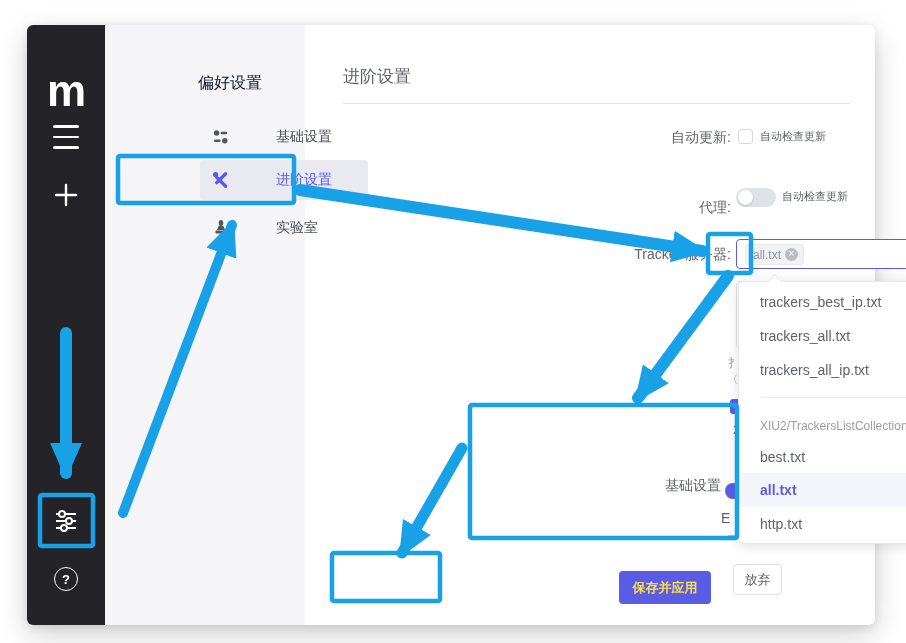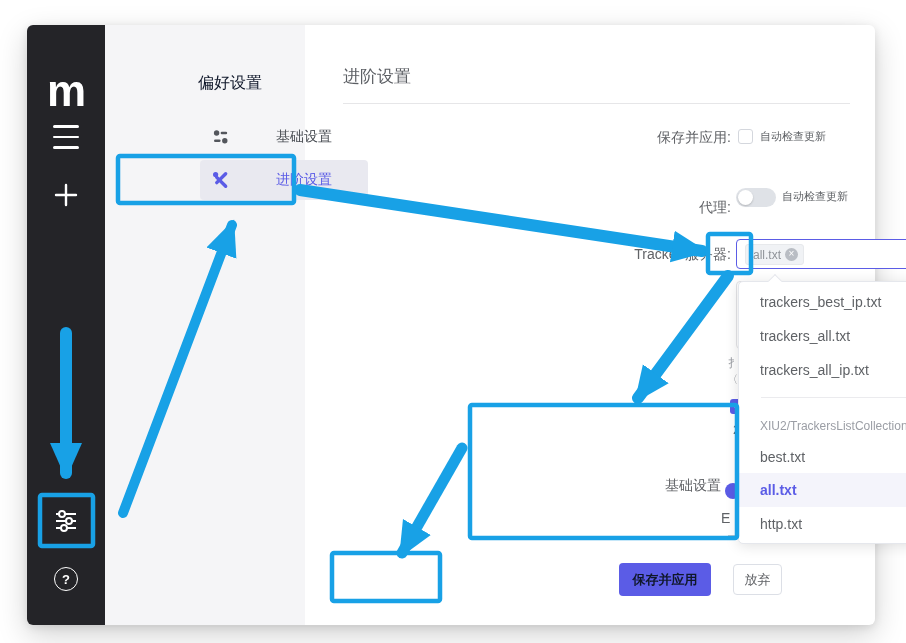--- a/index.html
+++ b/index.html
@@ -61,21 +61,21 @@
   .dd-notch { position:absolute; left:465px; top:251px; width:10px; height:10px; background:#fff;
     border-left:1px solid #e5e7ec; border-top:1px solid #e5e7ec; transform:rotate(45deg); z-index:11; }
   .dd-item { position:absolute; left:0; width:100%; height:34px; line-height:34px; padding-left:21px;
     font-size:14px; color:#5f6266; cursor:pointer; }
   .dd-divider { position:absolute; left:22px; top:115px; width:244px; height:1px; background:#ebebee; }
   .dd-group { position:absolute; left:21px; top:134px; height:20px; line-height:20px; font-size:12px; color:#9b9ea5; }
   .dd-item.selected { background:#f4f4fb; color:#5b5ce6; font-weight:700; }
 
   .btn { position:absolute; border-radius:4px; font-size:13px; display:flex; align-items:center;
     justify-content:center; cursor:pointer; }
-  .btn-primary { background:#5b5ce6; color:#0f172a; font-weight:700; }
+  .btn-primary { background:#5b5ce6; color:#fde047; font-weight:700;margin-top:8px; }
   .btn-plain { background:#fff; border:1px solid #dcdfe6; color:#606266; }
 
   .overlay { position:absolute; left:0; top:0; z-index:60; pointer-events:none; }
 </style>
 </head>
 <body>
 
 <div class="stage">
   <div class="app-window">
 
@@ -129,28 +129,38 @@
         <span class="mi-icon">
           <svg width="18" height="18" viewBox="0 0 18 18" fill="#5b5ce6">
             <rect x="7.6" y="-1" width="3.4" height="16" rx="1.7" transform="rotate(45 9 7)"></rect>
             <rect x="7.6" y="3" width="3.4" height="16" rx="1.7" transform="rotate(-45 9 11)"></rect>
             <circle cx="3.6" cy="3.6" r="2.6"></circle>
           </svg>
         </span>
         <span>进阶设置</span>
       </div>
 
+      <div class="menu-item" style="top:183px;">
+        <span class="mi-icon">
+          <svg width="18" height="18" viewBox="0 0 18 18" fill="#53565c">
+            <rect x="6.8" y="1" width="4.4" height="6" rx="2.2"></rect>
+            <path d="M5 11 L13 11 L11.2 6.8 L6.8 6.8 Z"></path>
+            <rect x="3.4" y="11.6" width="11.2" height="2.8" rx="1.2"></rect>
+          </svg>
+        </span>
+        <span>实验室</span>
+      </div>
     </div>
 
     <div class="content">
 
       <div class="page-title">进阶设置</div>
       <div class="title-divider"></div>
 
-      <div class="form-label" style="left:266px;top:104px;">保存并应用:</div>
+      <div class="form-label" style="left:266px;top:104px;">自动更新:</div>
       <div class="checkbox" style="left:433px;top:104px;"></div>
       <div class="chk-label" style="left:455px;top:104px;">自动检查更新</div>
 
       <div class="form-label" style="left:266px;top:174px;">代理:</div>
       <div class="toggle" style="left:431px;top:163px;">
         <span class="knob"></span>
       </div>
       <div class="tg-label" style="left:477px;top:164px;">自动检查更新</div>
 
       <div class="form-label" style="left:266px;top:221px;">Tracker 服务器:</div>

